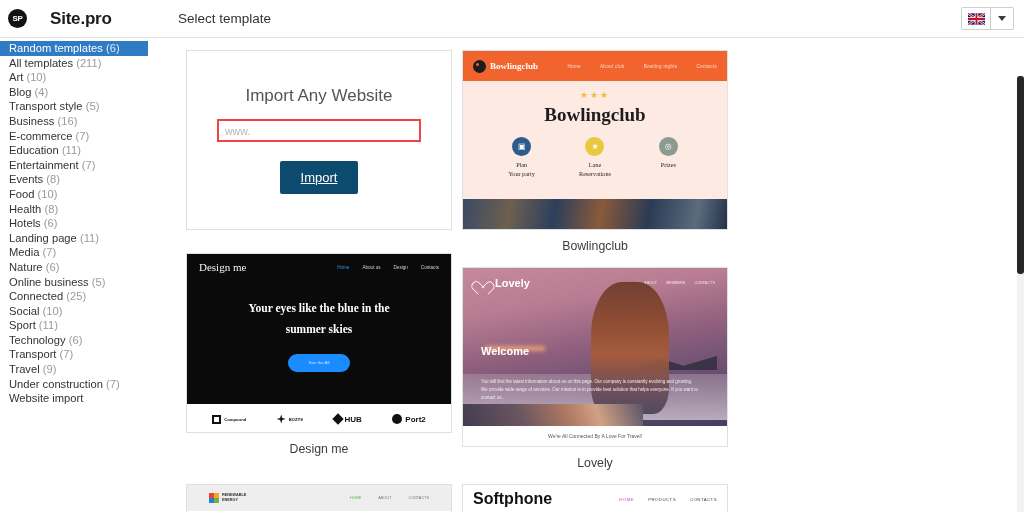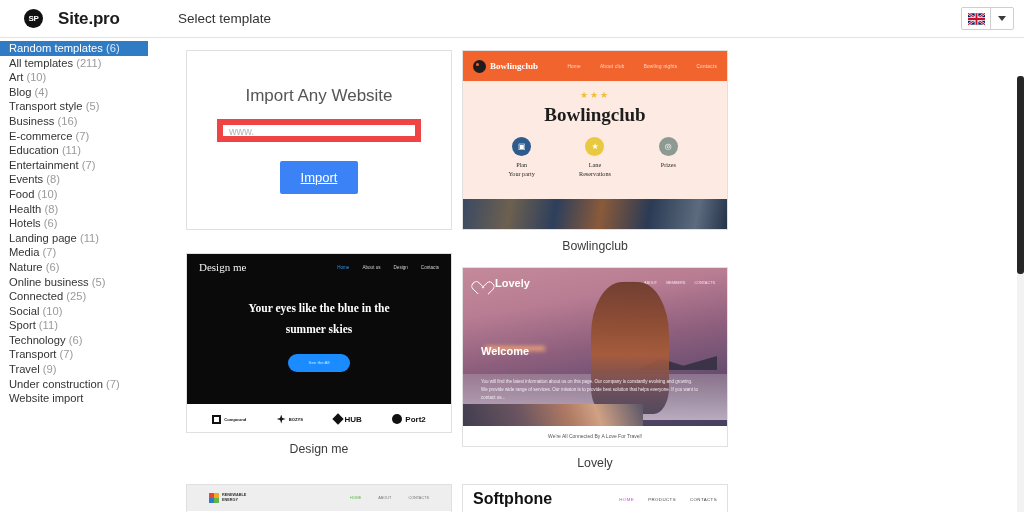--- a/index.html
+++ b/index.html
@@ -9,21 +9,21 @@
     background: #ffffff; overflow: hidden;
   }
   .app { width: 1024px; height: 512px; position: relative; display: flex; flex-direction: column; }
 
   
   .topbar {
     height: 38px; flex: 0 0 38px; background: #ffffff;
     border-bottom: 1px solid #e3e3e3;
     display: flex; align-items: center; position: relative;
   }
-  .brand { display: flex; align-items: flex-start; gap: 15px; padding-left: 24px; width: 178px; }
+  .brand { display: flex; align-items: flex-start; gap: 23px; padding-left: 8px; width: 178px; }
   .brand-mark {
     width: 19px; height: 19px; border-radius: 50%; background: #111111;
     color: #ffffff; font-size: 8px; font-weight: bold; letter-spacing: -0.3px;
     display: flex; align-items: center; justify-content: center;
   }
   .brand-name { font-size: 17px; color: #1b1b1b; font-weight: bold; letter-spacing: -0.2px; }
   .page-title { font-size: 13.5px; color: #333333; }
 
   .lang-wrap {
     position: absolute; right: 10px; top: 7px;
@@ -56,26 +56,26 @@
   .thumb {
     width: 266px; height: 180px; background: #ffffff;
     border: 1px solid #e0e0e0; overflow: hidden; position: relative; cursor: pointer;
   }
   .caption { text-align: center; font-size: 12.3px; color: #3c3c3c; padding-top: 9px; }
 
   
   .import-card { display: flex; flex-direction: column; align-items: center; justify-content: center; height: 100%; }
   .import-title { font-size: 17px; color: #555555; margin-bottom: 13px; }
   .import-input {
-    width: 204px; height: 23px; border: 6px solid #ef4444; background: #fff;
+    width: 204px; height: 23px; border: 2px solid #ef4444; background: #fff;
     font-size: 10.5px; color: #333; padding: 0 6px; outline: none; font-family: inherit;
   }
   .import-input::placeholder { color: #b4b4b4; }
   .import-btn {
-    margin-top: 19px; background: #3b82f6; color: #fff; border: none;
+    margin-top: 19px; background: #0c4a6e; color: #fff; border: none;
     padding: 9px 21px; font-size: 13px; font-family: inherit; cursor: pointer; border-radius: 2px; text-decoration: underline;
   }
 
   
   .bw-head { height: 30px; background: #f2642d; display: flex; align-items: center; padding: 0 10px; }
   .bw-logo { display: flex; align-items: center; gap: 4px; }
   .bw-ball { width: 13px; height: 13px; border-radius: 50%; background: #1d1d1d; position: relative; }
   .bw-ball::after { content:''; position:absolute; width:3px;height:3px;border-radius:50%;background:#f2642d;left:3px;top:3px; }
   .bw-name { font-size: 9px; color: #fff; font-family: "Liberation Serif", serif; font-weight: bold; }
   .bw-nav { margin-left: auto; display: flex; gap: 19px; }

